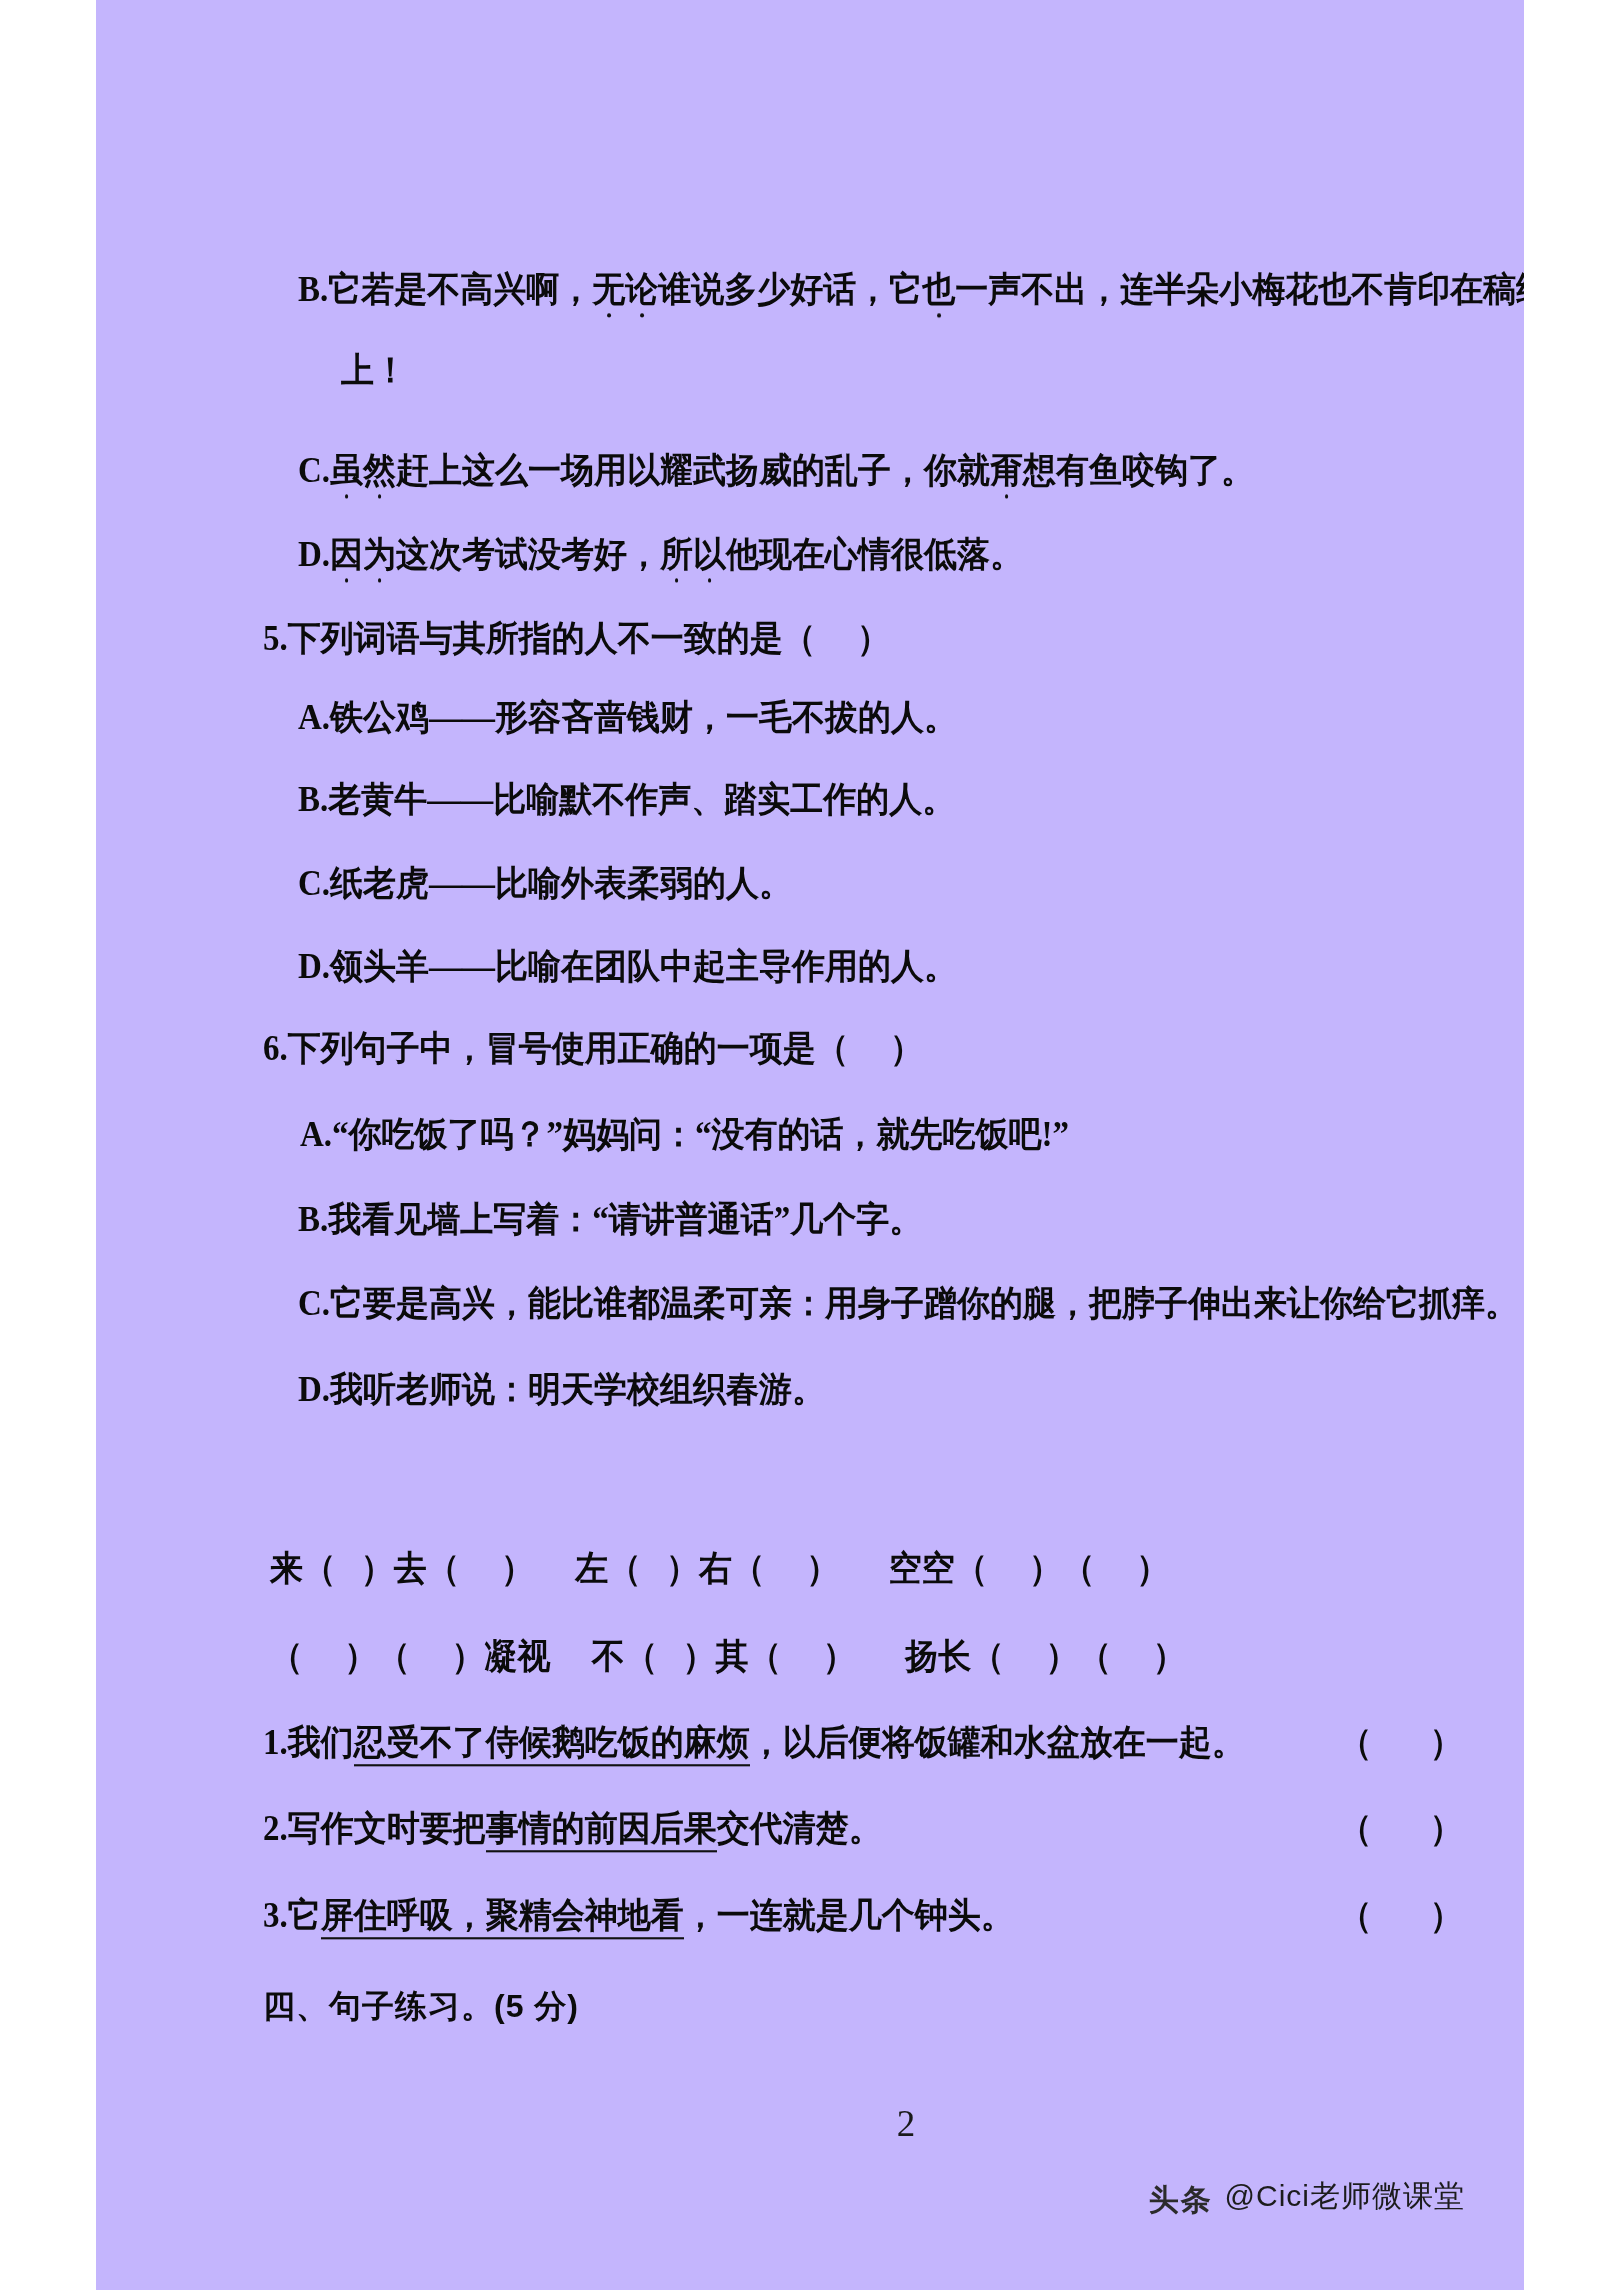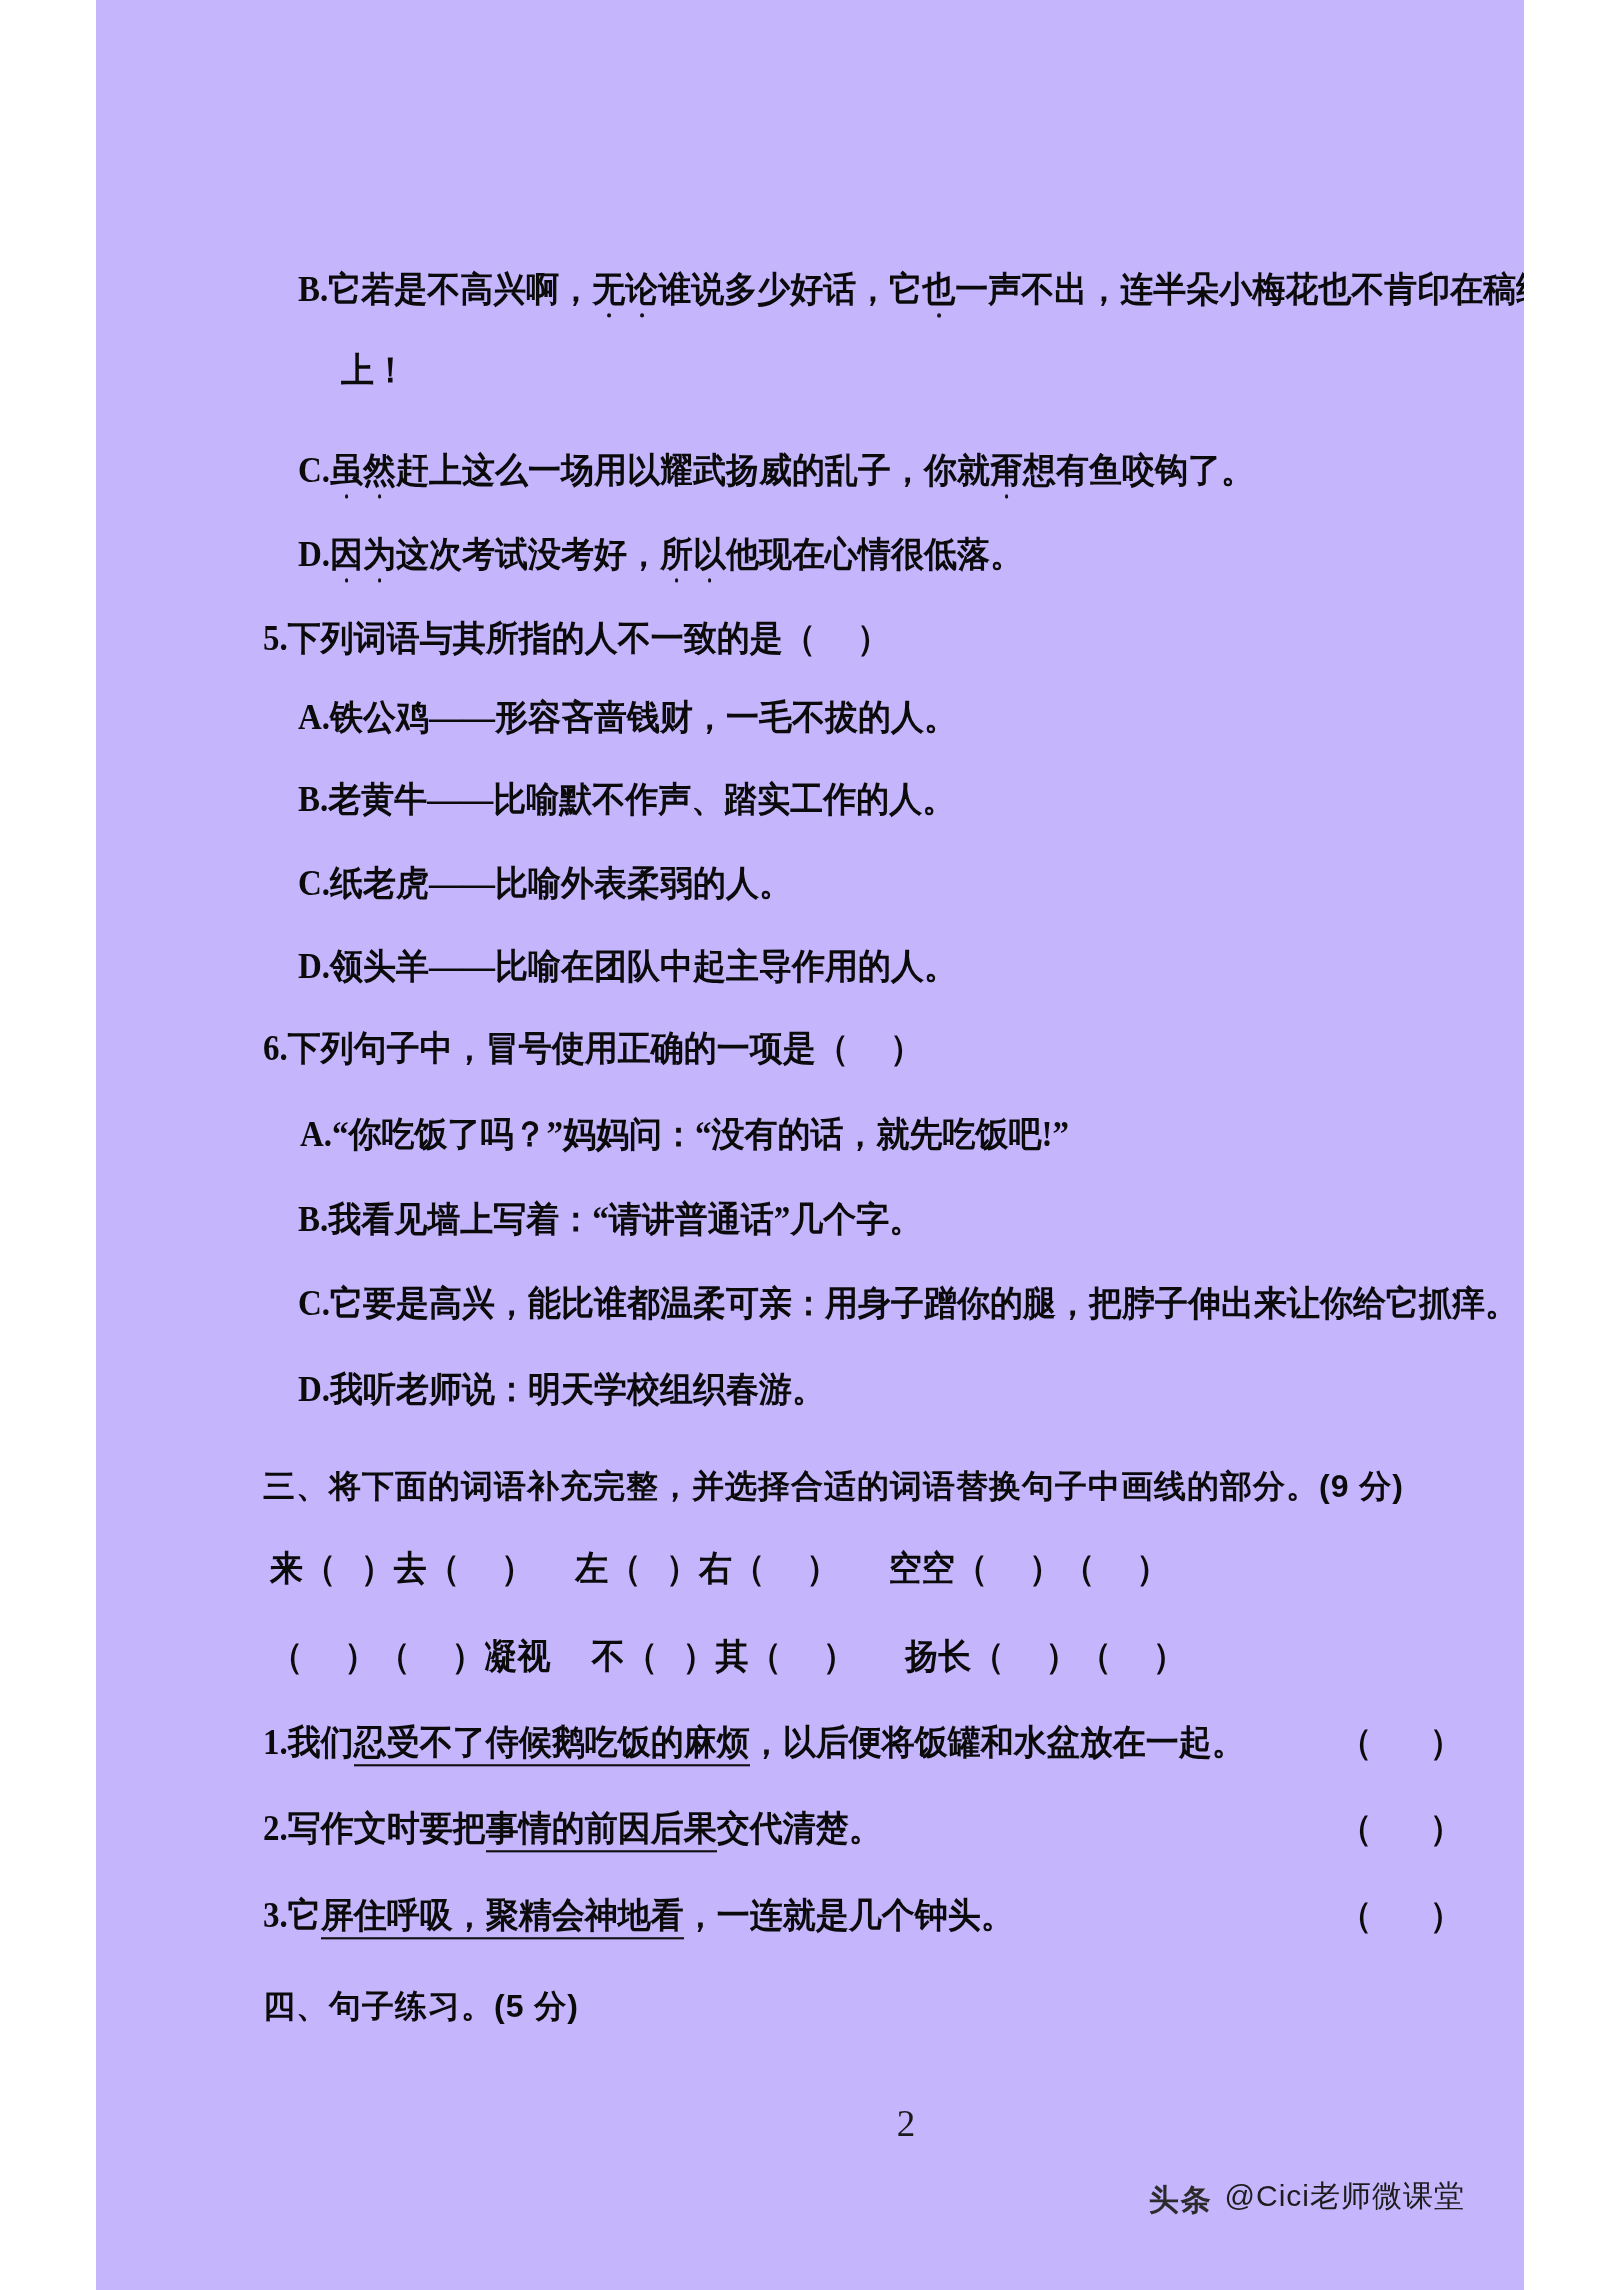--- a/index.html
+++ b/index.html
@@ -164,21 +164,20 @@
   </div>
 
   <div class="row serif-cn" style="left:202px; top:1286px;">
     <span class="opt-letter">C.</span><span>它要是高兴，能比谁都温柔可亲：用身子蹭你的腿，把脖子伸出来让你给它抓痒。</span>
   </div>
 
   <div class="row serif-cn" style="left:202px; top:1372px;">
     <span class="opt-letter">D.</span><span>我听老师说：明天学校组织春游。</span>
   </div>
 
-  <div class="row sans-cn" style="left:167px; top:1470px; font-size:32px;">三、将下面的词语补充完整，并选择合适的词语替换句子中画线的部分。(9 分)</div>
 
   <div class="row serif-cn" style="left:174px; top:1551px;">
     <span><span>来（</span><span>&nbsp;&nbsp;&nbsp;</span><span>）去（</span><span>&nbsp;&nbsp;&nbsp;&nbsp;&nbsp;</span><span>）</span></span><span>&nbsp;&nbsp;&nbsp;&nbsp;&nbsp;</span><span><span>左（</span><span>&nbsp;&nbsp;&nbsp;</span><span>）右（</span><span>&nbsp;&nbsp;&nbsp;&nbsp;&nbsp;</span><span>）</span></span><span>&nbsp;&nbsp;&nbsp;&nbsp;&nbsp;&nbsp;</span><span><span>空空（</span><span>&nbsp;&nbsp;&nbsp;&nbsp;&nbsp;</span><span>）（</span><span>&nbsp;&nbsp;&nbsp;&nbsp;&nbsp;</span><span>）</span></span>
   </div>
 
   <div class="row serif-cn" style="left:174px; top:1639px;">
     <span><span>（</span><span>&nbsp;&nbsp;&nbsp;&nbsp;&nbsp;</span><span>）（</span><span>&nbsp;&nbsp;&nbsp;&nbsp;&nbsp;</span><span>）凝视</span></span><span>&nbsp;&nbsp;&nbsp;&nbsp;&nbsp;</span><span><span>不（</span><span>&nbsp;&nbsp;&nbsp;</span><span>）其（</span><span>&nbsp;&nbsp;&nbsp;&nbsp;&nbsp;</span><span>）</span></span><span>&nbsp;&nbsp;&nbsp;&nbsp;&nbsp;&nbsp;</span><span><span>扬长（</span><span>&nbsp;&nbsp;&nbsp;&nbsp;&nbsp;</span><span>）（</span><span>&nbsp;&nbsp;&nbsp;&nbsp;&nbsp;</span><span>）</span></span>
   </div>
 
   <div class="row serif-cn" style="left:167px; top:1725px;">

